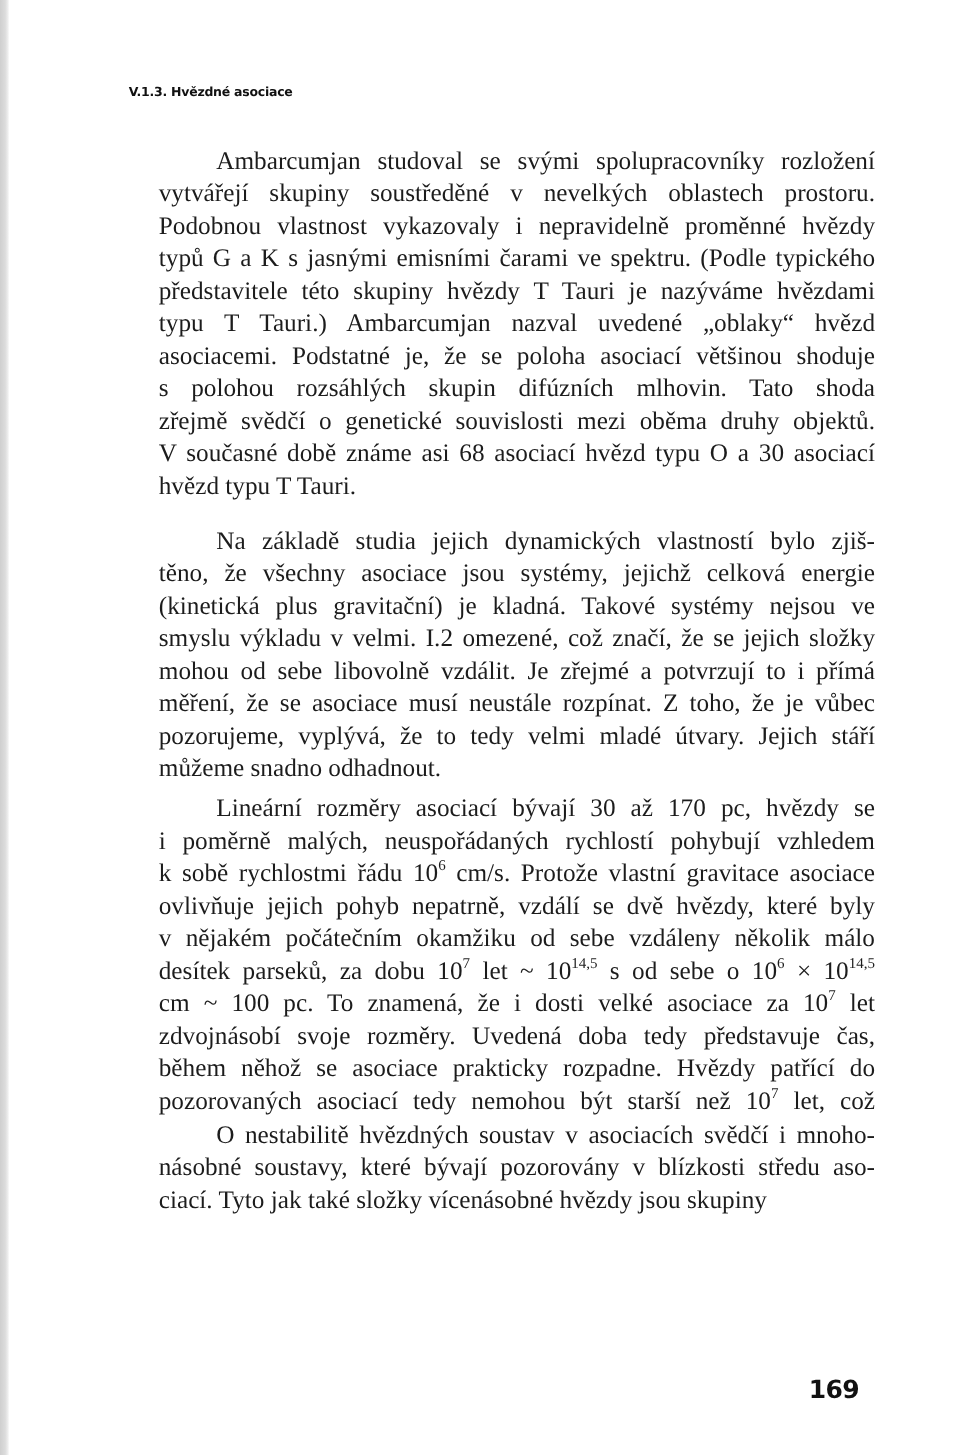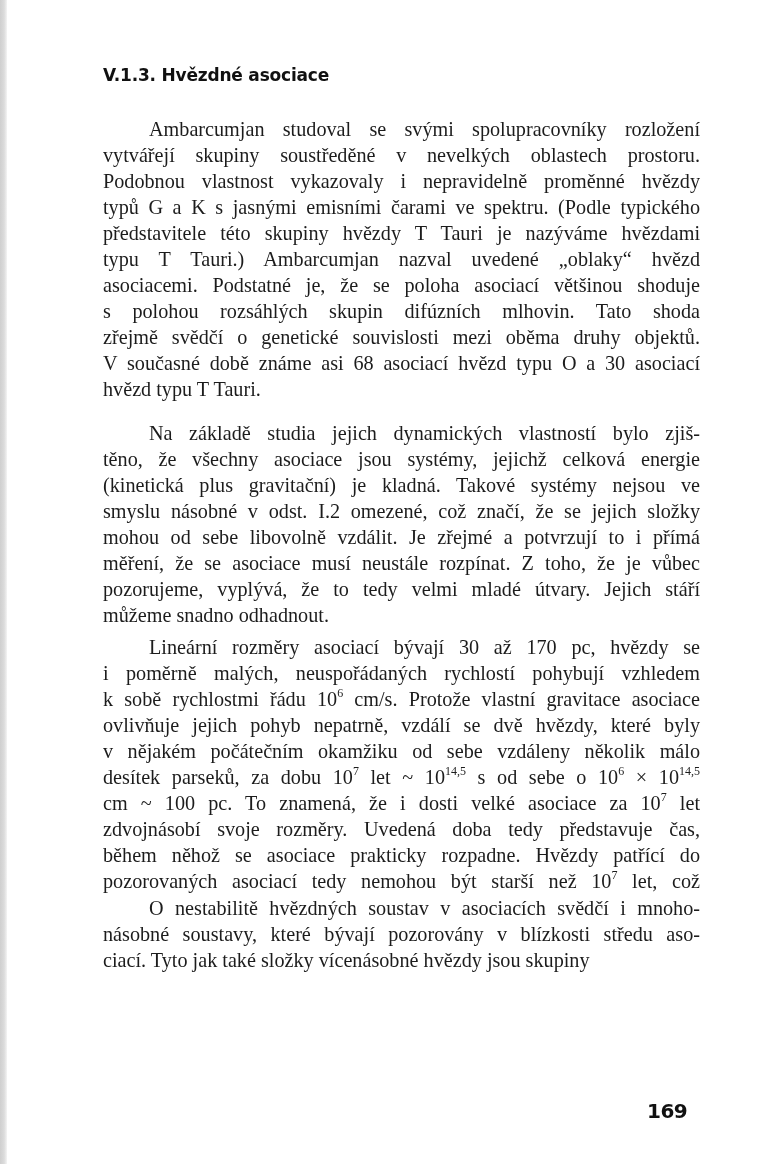--- a/index.html
+++ b/index.html
@@ -19,21 +19,21 @@
     }
     .page {
       position: absolute;
       left: 103px;
       top: 60px;
       width: 597px;
     }
     .heading {
       font-family: "DejaVu Sans", sans-serif;
       font-weight: bold;
-      font-size: 17px;
+      font-size: 10px;
       letter-spacing: -0.2px;
       margin: 0;
       height: 30px;
       line-height: 30px;
       color: #111;
     }
     .body-text {
       margin-top: 26px;
       font-family: "Liberation Serif", serif;
       font-size: 20.2px;
@@ -48,21 +48,21 @@
     .para .ln {
       display: block;
       text-align: justify;
       text-align-last: justify;
       white-space: nowrap;
     }
     .para .ln.last {
       text-align-last: left;
     }
     .para .ln.first { padding-left: 46px; }
-    .para { text-indent: 0; }
+    .para { text-indent: 0; margin-left: 24px; }
     .gap-a { height: 18px; }
     .gap-b { height: 6px; }
     .gap-c { height: 1px; }
     sup { font-size: 12px; line-height: 0; vertical-align: 9px; }
     .page-number {
       position: absolute;
       left: 647px;
       top: 1099px;
       font-family: "DejaVu Sans", sans-serif;
       font-weight: bold;
@@ -91,21 +91,21 @@
         <span class="ln">s polohou rozsáhlých skupin difúzních mlhovin. Tato shoda</span>
         <span class="ln">zřejmě svědčí o genetické souvislosti mezi oběma druhy objektů.</span>
         <span class="ln">V současné době známe asi 68 asociací hvězd typu O a 30 asociací</span>
         <span class="ln last">hvězd typu T Tauri.</span>
       </div>
     <div class="gap-a"></div>
     <div class="para">
         <span class="ln first">Na základě studia jejich dynamických vlastností bylo zjiš-</span>
         <span class="ln">těno, že všechny asociace jsou systémy, jejichž celková energie</span>
         <span class="ln">(kinetická plus gravitační) je kladná. Takové systémy nejsou ve</span>
-        <span class="ln">smyslu násobné v odst. I.2 omezené, což značí, že se jejich složky</span>
+        <span class="ln">smyslu výkladu v velmi. I.2 omezené, což značí, že se jejich složky</span>
         <span class="ln">mohou od sebe libovolně vzdálit. Je zřejmé a potvrzují to i přímá</span>
         <span class="ln">měření, že se asociace musí neustále rozpínat. Z toho, že je vůbec</span>
         <span class="ln">pozorujeme, vyplývá, že to tedy velmi mladé útvary. Jejich stáří</span>
         <span class="ln last">můžeme snadno odhadnout.</span>
       </div>
     <div class="gap-b"></div>
     <div class="para">
         <span class="ln first">Lineární rozměry asociací bývají 30 až 170 pc, hvězdy se</span>
         <span class="ln">i poměrně malých, neuspořádaných rychlostí pohybují vzhledem</span>
         <span class="ln">k sobě rychlostmi řádu 10<sup>6</sup> cm/s. Protože vlastní gravitace asociace</span>

